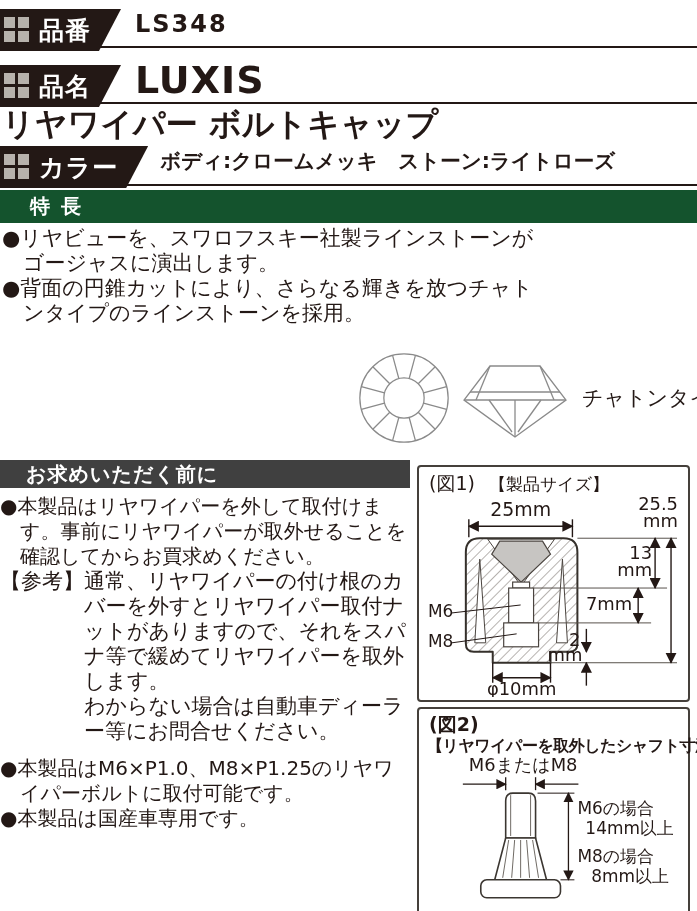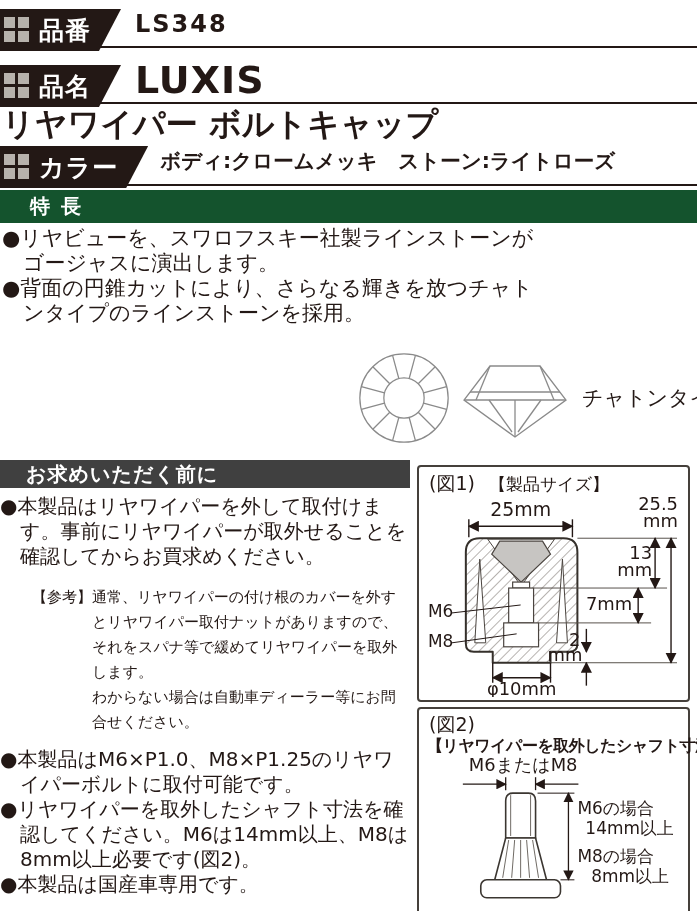--- a/index.html
+++ b/index.html
@@ -28,33 +28,33 @@
   .bullet{padding-left:1em;text-indent:-1em;}
   
   #stone-illus{position:absolute;top:350px;left:356px;display:flex;align-items:center;}
   #stone-caption{font-size:21px;margin-left:14px;white-space:nowrap;}
   
   #left-col{position:absolute;top:460px;left:0;width:410px;}
   #bp-bar{height:28px;background:#404040;}
   #bp-bar .bar-text{color:#fff;font-size:20px;font-weight:bold;line-height:28px;
                     padding-left:26px;letter-spacing:1px;}
   #bp-body{margin-top:6px;font-size:20px;line-height:25px;}
-  .ref{display:flex;margin:16px 0 0 0;font-size:15px;line-height:25px;padding-left:32px;}
+  .ref{display:flex;margin:0 0 0 0;font-size:21px;line-height:25px;}
   .ref-label{flex:0 0 auto;white-space:nowrap;}
   .ref-text{flex:1 1 auto;}
   .mt12{margin-top:12px;}
   
   .fig-box{position:absolute;left:417px;width:273px;border:2px solid #45403b;border-radius:4px;
            background:#fff;box-sizing:border-box;padding:4px 6px;margin-top:10px;}
   #fig1-box{top:455px;height:237px;}
   #fig2-box{top:697px;height:211px;}
   .fig-title-row{display:flex;align-items:baseline;gap:14px;margin-left:4px;}
   .fig-label{font-size:19px;white-space:nowrap;}
   #fig1-title{font-size:17px;font-weight:normal;white-space:nowrap;}
-  #fig2-label{font-size:19px;line-height:23px;margin-left:4px;}
+  #fig2-label{font-size:19px;line-height:23px;margin-left:4px;font-weight:bold;}
   #fig2-title{font-size:16px;font-weight:bold;letter-spacing:-0.5px;line-height:20px;
               margin-left:2px;white-space:nowrap;}
   svg text{fill:#231815;}
   .dim-t{font-size:18px;}
   .dim-s{font-size:17px;}
 </style>
 </head>
 <body>
 
 <div id="page">
@@ -149,21 +149,20 @@
     <div id="bp-body">
       <div class="bullet">●本製品はリヤワイパーを外して取付けます。事前にリヤワイパーが取外せることを確認してからお買求めください。</div>
       <div class="ref">
         <span class="ref-label">【参考】</span>
         <span class="ref-text">
           <span>通常、リヤワイパーの付け根のカバーを外すとリヤワイパー取付ナットがありますので、それをスパナ等で緩めてリヤワイパーを取外します。</span><br>
           <span>わからない場合は自動車ディーラー等にお問合せください。</span>
         </span>
       </div>
       <div class="bullet mt12">●本製品はM6×P1.0、M8×P1.25のリヤワイパーボルトに取付可能です。</div>
-      <div class="bullet">●リヤワイパーを取外したシャフト寸法を確認してください。M6は14mm以上、M8は8mm以上必要です(図2)。</div>
       <div class="bullet">●本製品は国産車専用です。</div>
     </div>
   </div>
 
   <div class="fig-box" id="fig1-box">
     <div class="fig-title-row">
       <span class="fig-label">(図1)</span>
       <span id="fig1-title">【製品サイズ】</span>
     </div>
     <svg width="255" height="200" viewBox="0 0 256 200">

